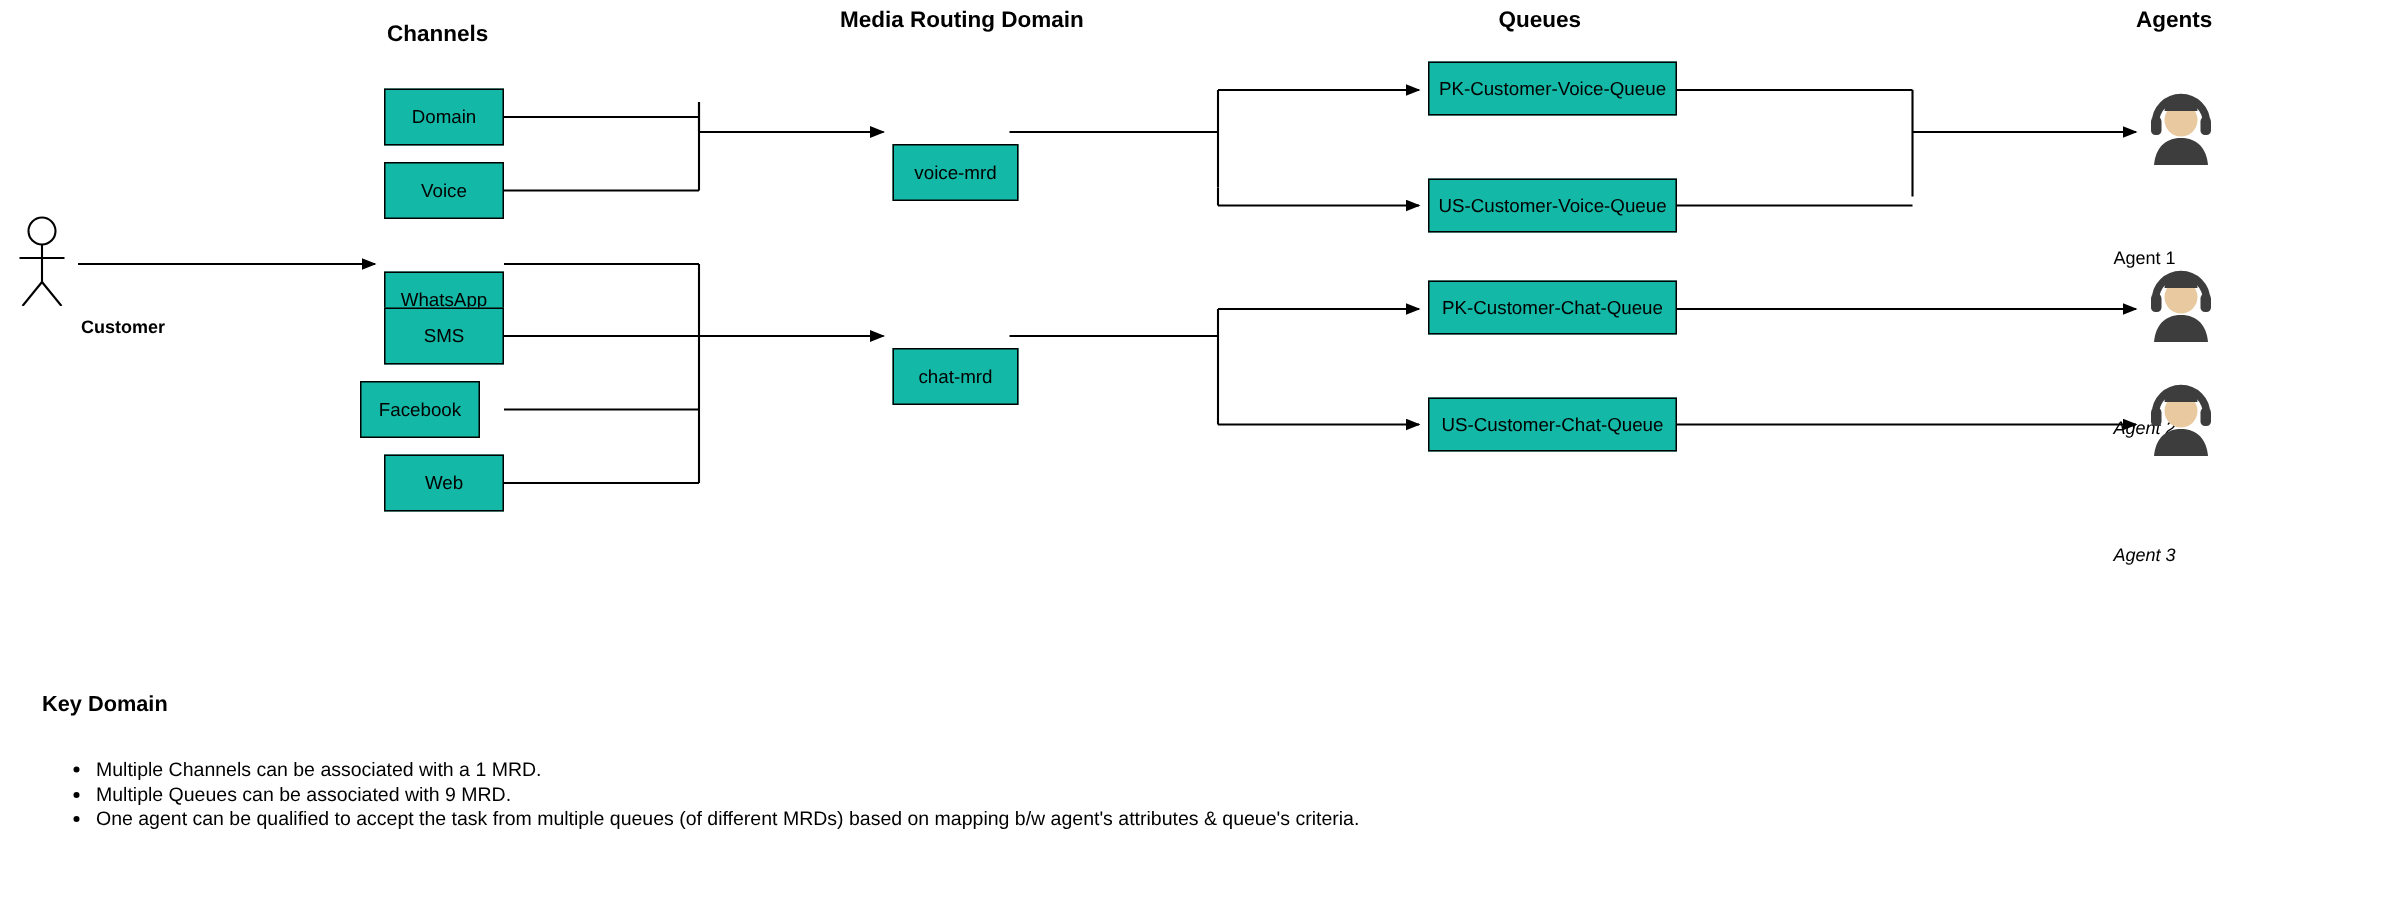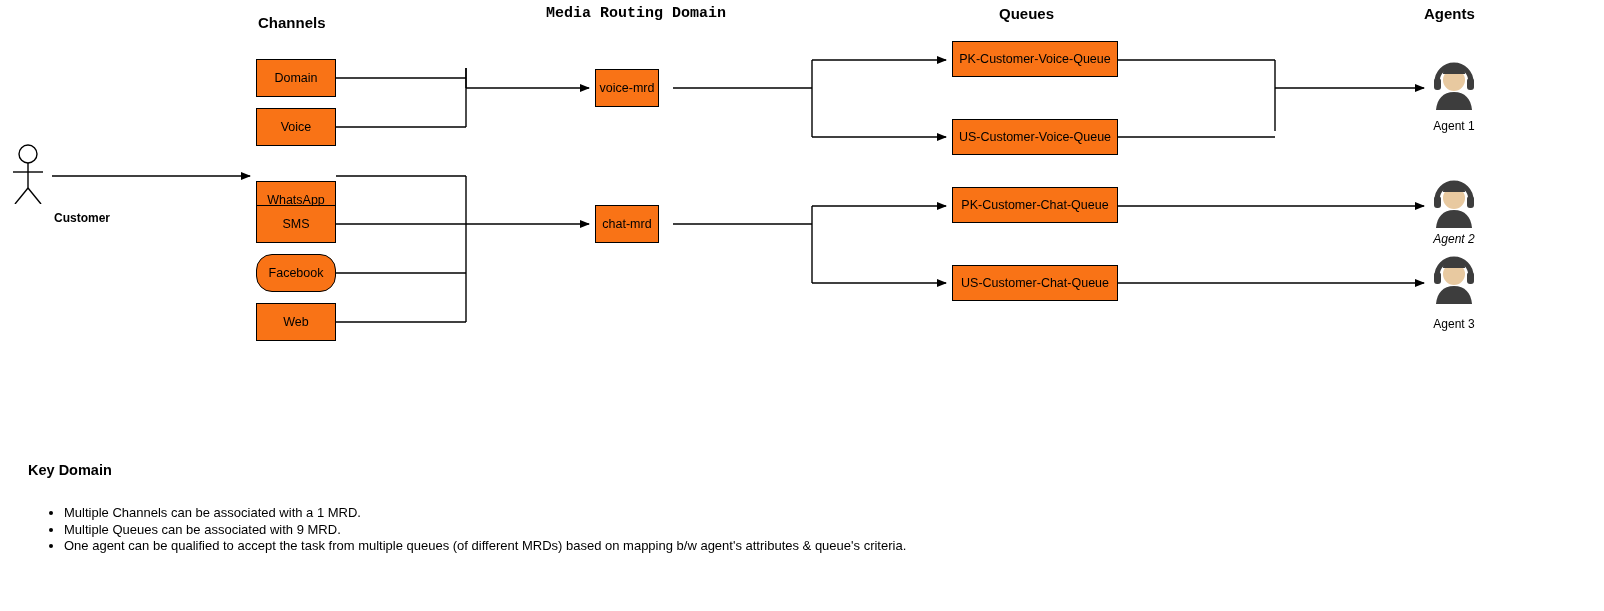--- a/index.html
+++ b/index.html
@@ -25,51 +25,51 @@
   .col-title {
     position: absolute;
     font-size: 15px;
     font-weight: bold;
     color: #000;
     white-space: nowrap;
   }
   .node {
     position: absolute;
     border: 1px solid #000;
-    background: #f97316;
+    background: #14b8a6;
     display: flex;
     align-items: center;
     justify-content: center;
     font-size: 12.5px;
     color: #000;
     box-sizing: border-box;
     white-space: nowrap;
   }
   .chan-node { width: 80px; height: 38px; }
-  .mrd-node  { width: 64px; height: 38px; }
+  .mrd-node  { width: 84px; height: 38px; margin-top: 27px; }
   .queue-node{ width: 166px; height: 36px; }
 
   .svg-layer {
     position: absolute;
     left: 0; top: 0;
     width: 1604px; height: 611px;
     pointer-events: none;
   }
   .customer-label {
     position: absolute;
     font-size: 12px;
     font-weight: bold;
     white-space: nowrap;
   }
   .agent-label {
     position: absolute;
     font-size: 12px;
-    text-align: center;
     width: 90px;
     white-space: nowrap;
+    margin-top: 46px;
   }
   .agent-icon {
     position: absolute;
     width: 52px;
     height: 50px;
   }
   .keypoints-title {
     position: absolute;
     left: 28px;
     top: 462px;
@@ -86,21 +86,21 @@
     line-height: 16.5px;
   }
   .keypoints-list li { margin: 0; padding: 0; }
 </style>
 </head>
 <body>
 
 <div id="canvas">
 
   <div class="col-title" style="left:258px; top:14px;">Channels</div>
-  <div class="col-title" style="left:546px; top:5px;font-family:Liberation Mono, monospace;">Media Routing Domain</div>
+  <div class="col-title" style="left:560px; top:5px;">Media Routing Domain</div>
   <div class="col-title" style="left:999px; top:5px;">Queues</div>
   <div class="col-title" style="left:1424px; top:5px;">Agents</div>
 
   <svg class="svg-layer" viewBox="0 0 1604 611">
     <defs>
       <marker id="arrow" markerWidth="10" markerHeight="8" refX="9" refY="4" orient="auto" markerUnits="userSpaceOnUse">
         <path d="M0,0 L10,4 L0,8 z" fill="#000"></path>
       </marker>
     </defs>
     <g stroke="#000" stroke-width="1.4" fill="none">
@@ -147,21 +147,21 @@
     <line x1="9" y1="30" x2="39" y2="30" stroke="#000" stroke-width="1.4"></line>
     <line x1="24" y1="46" x2="11" y2="62" stroke="#000" stroke-width="1.4"></line>
     <line x1="24" y1="46" x2="37" y2="62" stroke="#000" stroke-width="1.4"></line>
   </svg>
   <div class="customer-label" style="left:0px; top:211px; width:110px; text-align:right;">Customer</div>
 
   <div class="node chan-node" style="left:256px; top:59px;">Domain</div>
   <div class="node chan-node" style="left:256px; top:108px;">Voice</div>
   <div class="node chan-node" style="left:256px; top:157px;margin-top:24px;">WhatsApp</div>
   <div class="node chan-node" style="left:256px; top:205px;">SMS</div>
-  <div class="node chan-node" style="left:256px; top:254px;border-radius:16px;">Facebook</div>
+  <div class="node chan-node" style="left:240px; top:254px;">Facebook</div>
   <div class="node chan-node" style="left:256px; top:303px;">Web</div>
 
   <div class="node mrd-node" style="left:595px; top:69px;">voice-mrd</div>
   <div class="node mrd-node" style="left:595px; top:205px;">chat-mrd</div>
 
   <div class="node queue-node" style="left:952px; top:41px;">PK-Customer-Voice-Queue</div>
   <div class="node queue-node" style="left:952px; top:187px;">PK-Customer-Chat-Queue</div>
   <div class="node queue-node" style="left:952px; top:119px;">US-Customer-Voice-Queue</div>
   <div class="node queue-node" style="left:952px; top:265px;">US-Customer-Chat-Queue</div>
 
@@ -186,21 +186,21 @@
   <div class="agent-label" style="left:1409px; top:232px;font-style:italic;">Agent 2</div>
 
   <svg class="agent-icon" style="left:1428px; top:254px;" viewBox="0 0 52 50">
     <path d="M9,22 a17,17 0 0,1 34,0" fill="none" stroke="#3d3d3d" stroke-width="5"></path>
     <rect x="6" y="18" width="7" height="12" rx="3" fill="#3d3d3d"></rect>
     <rect x="39" y="18" width="7" height="12" rx="3" fill="#3d3d3d"></rect>
     <circle cx="26" cy="20" r="11" fill="#e8c9a0"></circle>
     <path d="M15,14 a11,11 0 0,1 22,0 z" fill="#3d3d3d"></path>
     <path d="M26,32 c-11,0 -17,7 -18,18 l36,0 c-1,-11 -7,-18 -18,-18 z" fill="#3d3d3d"></path>
   </svg>
-  <div class="agent-label" style="left:1409px; top:317px;">Agent 3</div>
+  <div class="agent-label" style="left:1409px; top:317px;font-style:italic;">Agent 3</div>
 
   <div class="keypoints-title">Key Domain</div>
   <ul class="keypoints-list">
     <li>Multiple Channels can be associated with a 1 MRD.</li>
     <li>Multiple Queues can be associated with 9 MRD.</li>
     <li>One agent can be qualified to accept the task from multiple queues (of different MRDs) based on mapping b/w agent's attributes &amp; queue's criteria.</li>
   </ul>
 
 </div>
 

